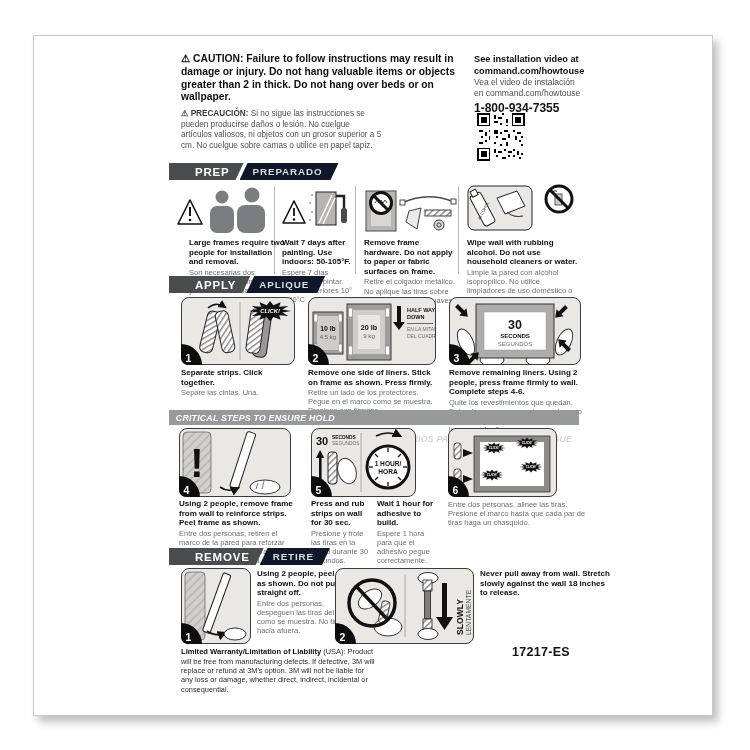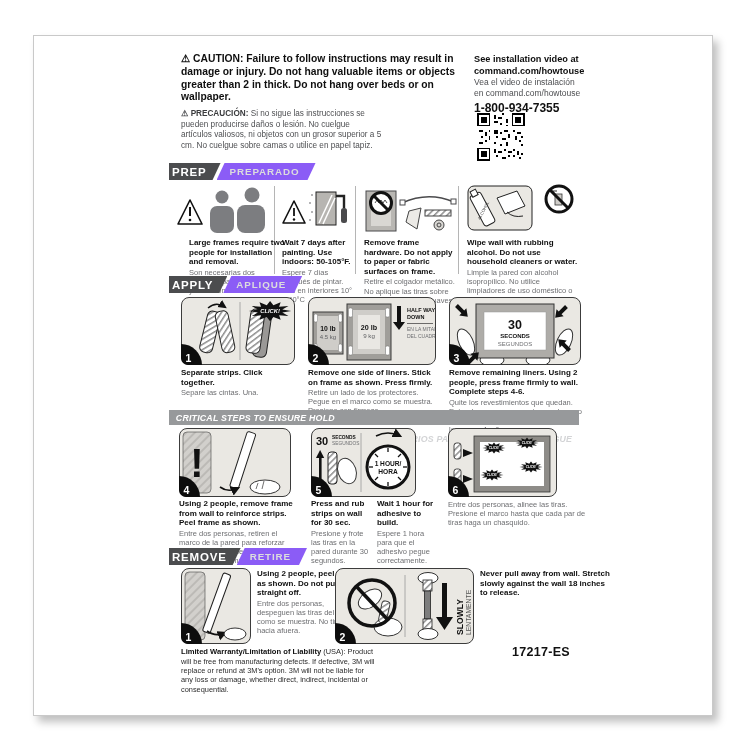--- a/index.html
+++ b/index.html
@@ -22,25 +22,25 @@
   .caut-es b { color:#3a3b3d;margin-top:46px; }
   .vid-en { font-weight:bold; font-size:9.2px; line-height:1.32; color:#0f0f0f; }
   .vid-es { font-size:8.5px; line-height:1.3; color:#4e4f52; }
   .phone  { font-weight:bold; font-size:12px; margin-top:2px; }
   .warnglyph { font-weight:bold; }
 
   
   .secbar { position:absolute; display:flex; height:17px; }
   .secbar .dark {
     background:#4b4c4e; color:#fff; font-weight:bold; font-size:11.5px; letter-spacing:.8px;
-    display:flex; align-items:center; padding:0 14px 0 3px;
+    display:flex; align-items:center; padding:0 14px 0 26px;
     clip-path:polygon(0 0,100% 0,calc(100% - 8px) 100%,0 100%);
   }
   .secbar .light {
-    background:#8b5cf6; color:#dcdcdd; font-weight:bold; font-size:9.8px; letter-spacing:.9px;
+    background:#0f172a; color:#dcdcdd; font-weight:bold; font-size:9.8px; letter-spacing:.9px;
     display:flex; align-items:center; padding:0 16px 0 13px; margin-left:-4px;
     clip-path:polygon(8px 0,100% 0,calc(100% - 8px) 100%,0 100%);
   }
   .critbar {
     position:absolute; background:#97999b; height:15px;
     display:flex; align-items:center; justify-content:center; gap:5px;
     font-style:italic; font-weight:bold; font-size:8.8px; letter-spacing:.2px; color:#fff;
     white-space:nowrap;
   }
   .critbar .es { color:#d3d4d6;margin-top:42px; }

